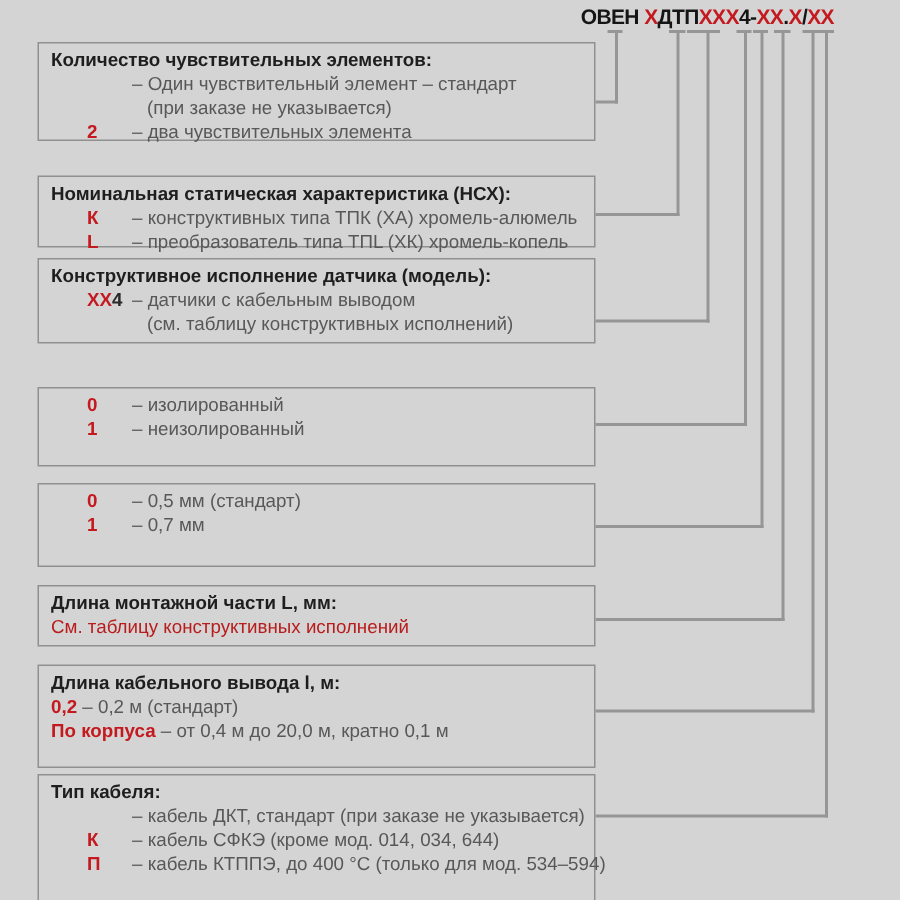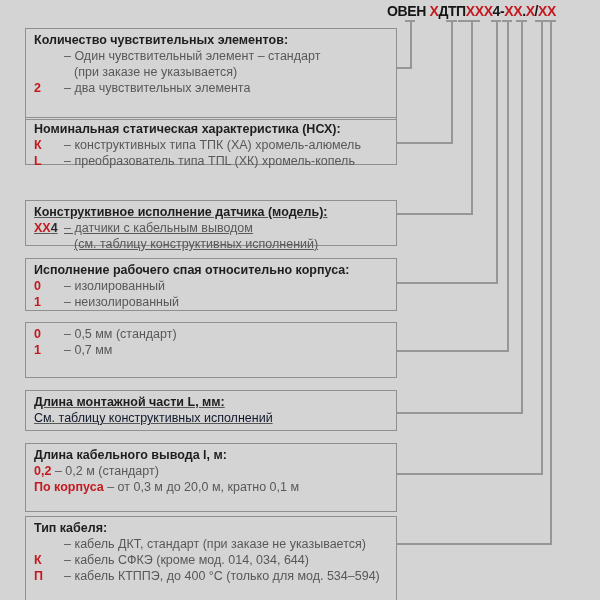--- a/index.html
+++ b/index.html
@@ -24,38 +24,38 @@
     position:absolute;left:25px;width:372px;
     border:1.5px solid #909090;
     box-sizing:border-box;
     padding:3px 8px 0 8px;
     font-size:12.5px;line-height:16px;
     color:#585858;
     background:transparent;
   }
   .box-title{font-weight:bold;color:#1e1e1e;}
   .row{white-space:nowrap;}
-  .row.tab{display:flex;}
+  .row.tab{display:flex;margin-left:24px;}
   .codecell{width:30px;flex:none;}
   .code{color:#c3191f;font-weight:bold;}
   .code-dark{color:#2a2a2a;font-weight:bold;}
   .desc{flex:1;}
   .desc.cont{padding-left:10px;}
-  .row.plain{color:#0f172a;}
+  .row.plain{color:#b91c1c;}
 
   
   .line{position:absolute;background:#969696;}
 </style>
 </head>
 <body>
 
 <div id="diagram">
   <div class="product-code"><span class="seg">ОВЕН </span><span class="seg red">Х</span><span class="seg">ДТП</span><span class="seg red">ХХХ</span><span class="seg">4-</span><span class="seg red">ХХ</span><span class="seg">.</span><span class="seg red">Х</span><span class="seg">/</span><span class="seg red">ХХ</span></div>
 
-<div class="box" style="top: 28px; height: 92px;">
+<div class="box" style="top: 28px; height: 66px;">
       <div class="box-title">Количество чувствительных элементов:</div>
       <div class="row tab">
         <span class="codecell"><span class="code"></span></span>
         <span class="desc">– Один чувствительный элемент – стандарт</span>
       </div>
       <div class="row tab">
         <span class="codecell"></span>
         <span class="desc cont">(при заказе не указывается)</span>
       </div>
       <div class="row tab">
@@ -73,36 +73,35 @@
         <span class="desc">– конструктивных типа ТПК (ХА) хромель-алюмель</span>
       </div>
       <div class="row tab">
         <span class="codecell"><span class="code">L</span></span>
         <span class="desc">– преобразователь типа ТПL (ХК) хромель-копель</span>
       </div>
     </div>
     <div class="line" style="left: 446px; top: 20px; width: 11px; height: 2px;"></div>
     <div class="line" style="left: 451px; top: 21px; width: 2px; height: 123px;"></div>
     <div class="line" style="left: 397px; top: 142px; width: 56px; height: 2px;"></div>
-    <div class="box" style="top: 200px; height: 46px; text-decoration: underline;">
+    <div class="box" style="top: 172px; height: 57px;">
       <div class="box-title">Конструктивное исполнение датчика (модель):</div>
       <div class="row tab">
         <span class="codecell"><span class="code">ХХ</span><span class="code-dark">4</span></span>
         <span class="desc">– датчики с кабельным выводом</span>
       </div>
       <div class="row tab">
         <span class="codecell"></span>
         <span class="desc cont">(см. таблицу конструктивных исполнений)</span>
       </div>
     </div>
     <div class="line" style="left: 458px; top: 20px; width: 22px; height: 2px;"></div>
     <div class="line" style="left: 471px; top: 21px; width: 2px; height: 194px;"></div>
     <div class="line" style="left: 397px; top: 213px; width: 76px; height: 2px;"></div>
     <div class="box" style="top: 258px; height: 53px;">
-      <div class="box-title">Исполнение рабочего спая относительно корпуса:</div>
       <div class="row tab">
         <span class="codecell"><span class="code">0</span></span>
         <span class="desc">– изолированный</span>
       </div>
       <div class="row tab">
         <span class="codecell"><span class="code">1</span></span>
         <span class="desc">– неизолированный</span>
       </div>
     </div>
     <div class="line" style="left: 491px; top: 20px; width: 10px; height: 2px;"></div>
@@ -114,31 +113,31 @@
         <span class="desc">– 0,5 мм (стандарт)</span>
       </div>
       <div class="row tab">
         <span class="codecell"><span class="code">1</span></span>
         <span class="desc">– 0,7 мм</span>
       </div>
     </div>
     <div class="line" style="left: 502px; top: 20px; width: 10px; height: 2px;"></div>
     <div class="line" style="left: 507px; top: 21px; width: 2px; height: 331px;"></div>
     <div class="line" style="left: 397px; top: 350px; width: 112px; height: 2px;"></div>
-    <div class="box" style="top: 390px; height: 41px; text-decoration: underline;">
+    <div class="box" style="top: 390px; height: 41px;">
       <div class="box-title">Длина монтажной части L, мм:</div>
       <div class="row plain">См. таблицу конструктивных исполнений</div>
     </div>
     <div class="line" style="left: 516px; top: 20px; width: 11px; height: 2px;"></div>
     <div class="line" style="left: 521px; top: 21px; width: 2px; height: 393px;"></div>
     <div class="line" style="left: 397px; top: 412px; width: 126px; height: 2px;"></div>
     <div class="box" style="top: 443px; height: 69px;">
       <div class="box-title">Длина кабельного вывода l, м:</div>
       <div class="row"><span class="code">0,2</span>&nbsp;<span>– 0,2 м (стандарт)</span></div>
-      <div class="row"><span class="code">По корпуса</span>&nbsp;<span>– от 0,3 м до 20,0 м, кратно 0,1 м</span></div>
+      <div class="row"><span class="code">По корпуса</span>&nbsp;<span>– от 0,4 м до 20,0 м, кратно 0,1 м</span></div>
     </div>
     <div class="line" style="left: 535px; top: 20px; width: 11px; height: 2px;"></div>
     <div class="line" style="left: 541px; top: 21px; width: 2px; height: 454px;"></div>
     <div class="line" style="left: 397px; top: 473px; width: 146px; height: 2px;"></div>
     <div class="box" style="top: 516px; height: 86px;">
       <div class="box-title">Тип кабеля:</div>
       <div class="row tab">
         <span class="codecell"><span class="code"></span></span>
         <span class="desc">– кабель ДКТ, стандарт (при заказе не указывается)</span>
       </div>

